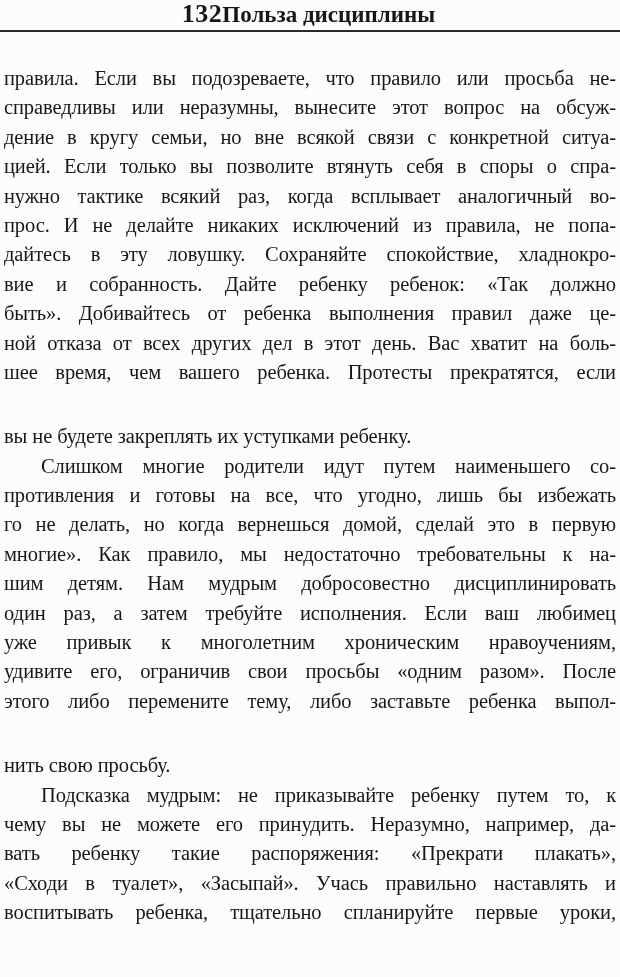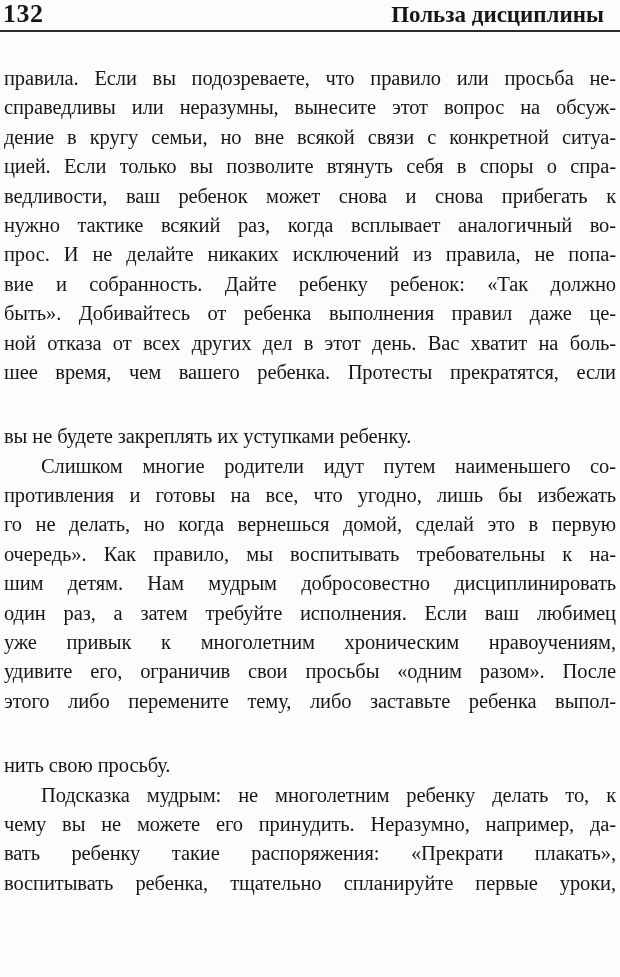--- a/index.html
+++ b/index.html
@@ -12,23 +12,23 @@
     width: 620px;
     height: 977px;
     margin: 0 auto;
     background: #fcfcfa;
     overflow: hidden;
     font-family: "Liberation Serif", "DejaVu Serif", serif;
     color: #171717;
   }
   .header {
     display: flex;
-    justify-content: space-between;
+    justify-content: center;
     align-items: baseline;
-    padding: 2px 16px 0 3px;
+    padding: 2px 6px 0 3px;
     height: 26px;
   }
   .page-number {
     font-size: 26px;
     font-weight: 700;
     letter-spacing: 0.5px;
     line-height: 24px;
   }
   .running-title {
     font-size: 23px;
@@ -69,36 +69,37 @@
   <div class="header">
     <span class="page-number">132</span>
     <span class="running-title">Польза дисциплины</span>
   </div>
   <hr class="header-rule">
   <div class="body-text" id="body-text">
       <div class="text-line">правила. Если вы подозреваете, что правило или просьба не-</div>
       <div class="text-line">справедливы или неразумны, вынесите этот вопрос на обсуж-</div>
       <div class="text-line">дение в кругу семьи, но вне всякой связи с конкретной ситуа-</div>
       <div class="text-line">цией. Если только вы позволите втянуть себя в споры о спра-</div>
-      <div class="text-line">ведливости, ваш ребенок может снова и снова прибегать к</div>
       <div class="text-line">нужно тактике всякий раз, когда всплывает аналогичный во-</div>
       <div class="text-line">прос. И не делайте никаких исключений из правила, не попа-</div>
+      <div class="text-line">дайтесь в эту ловушку. Сохраняйте спокойствие, хладнокро-</div>
       <div class="text-line">вие и собранность. Дайте ребенку ребенок: «Так должно</div>
       <div class="text-line">быть». Добивайтесь от ребенка выполнения правил даже це-</div>
       <div class="text-line">ной отказа от всех других дел в этот день. Вас хватит на боль-</div>
       <div class="text-line">шее время, чем вашего ребенка. Протесты прекратятся, если</div>
       <div class="text-line para-end">вы не будете закреплять их уступками ребенку.</div>
       <div class="text-line indent">Слишком многие родители идут путем наименьшего со-</div>
       <div class="text-line">противления и готовы на все, что угодно, лишь бы избежать</div>
       <div class="text-line">го не делать, но когда вернешься домой, сделай это в первую</div>
-      <div class="text-line">очередь». Как правило, мы воспитывать требовательны к на-</div>
+      <div class="text-line">многие». Как правило, мы недостаточно требовательны к на-</div>
       <div class="text-line">шим детям. Нам мудрым добросовестно дисциплинировать</div>
       <div class="text-line">один раз, а затем требуйте исполнения. Если ваш любимец</div>
       <div class="text-line">уже привык к многолетним хроническим нравоучениям,</div>
       <div class="text-line">удивите его, ограничив свои просьбы «одним разом». После</div>
       <div class="text-line">этого либо перемените тему, либо заставьте ребенка выпол-</div>
       <div class="text-line para-end">нить свою просьбу.</div>
-      <div class="text-line indent">Подсказка мудрым: не многолетним ребенку делать то, к</div>
+      <div class="text-line indent">Подсказка мудрым: не приказывайте ребенку путем то, к</div>
       <div class="text-line">чему вы не можете его принудить. Неразумно, например, да-</div>
       <div class="text-line">вать ребенку такие распоряжения: «Прекрати плакать»,</div>
+      <div class="text-line">«Сходи в туалет», «Засыпай». Учась правильно наставлять и</div>
       <div class="text-line">воспитывать ребенка, тщательно спланируйте первые уроки,</div>
     </div>
 </div>
 
 </body></html>

